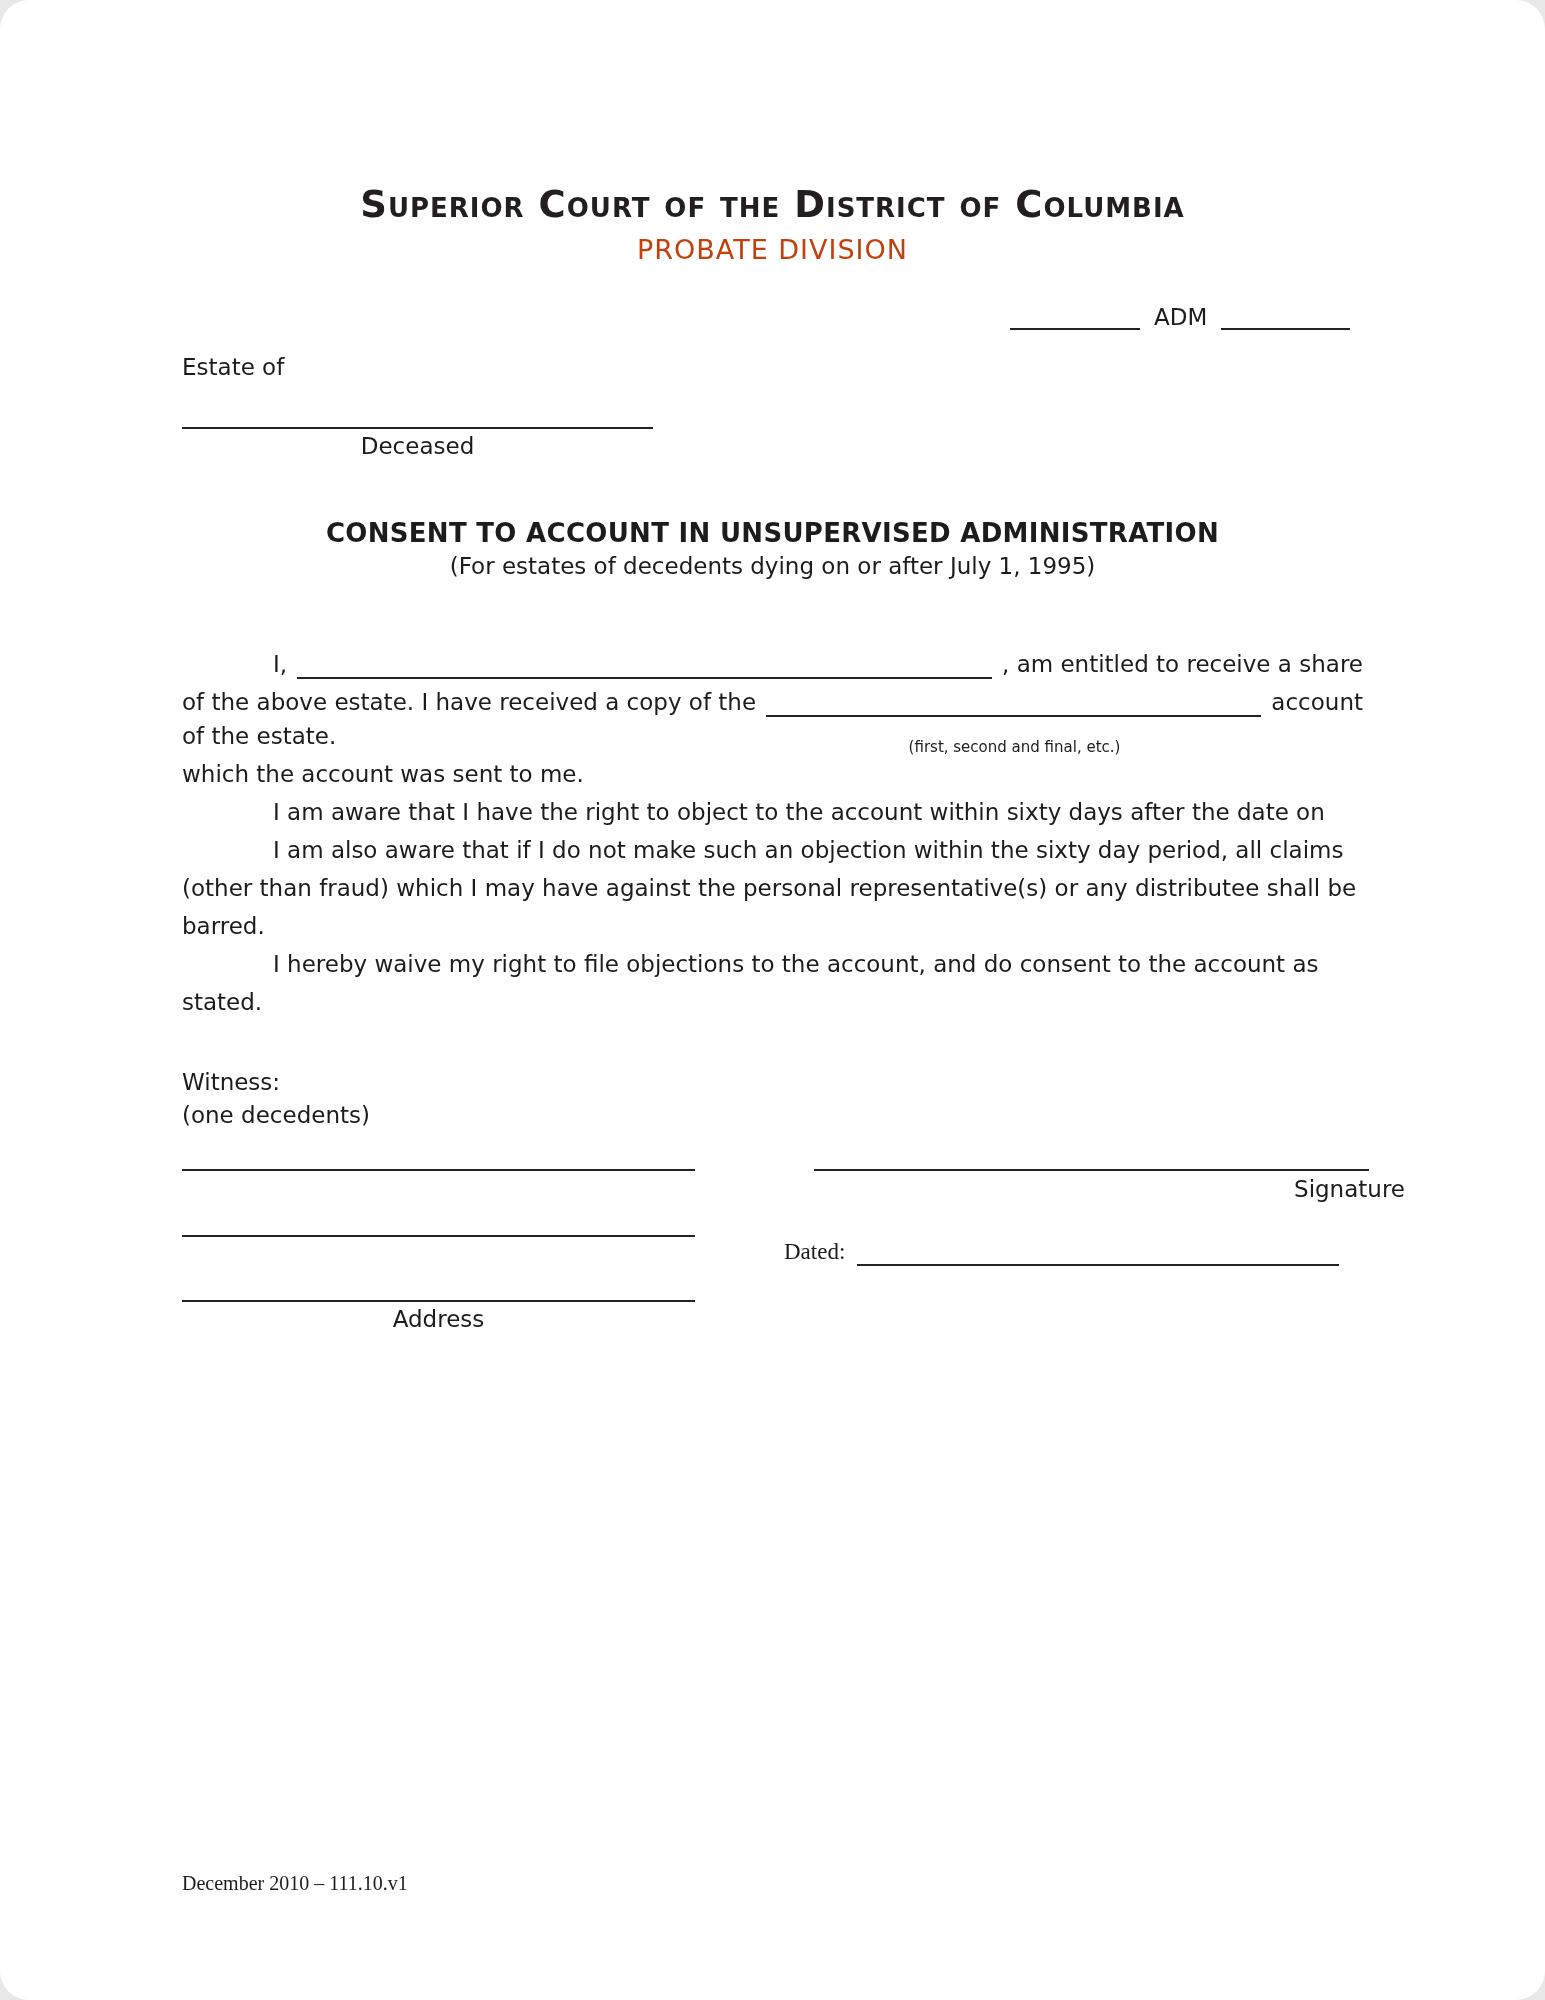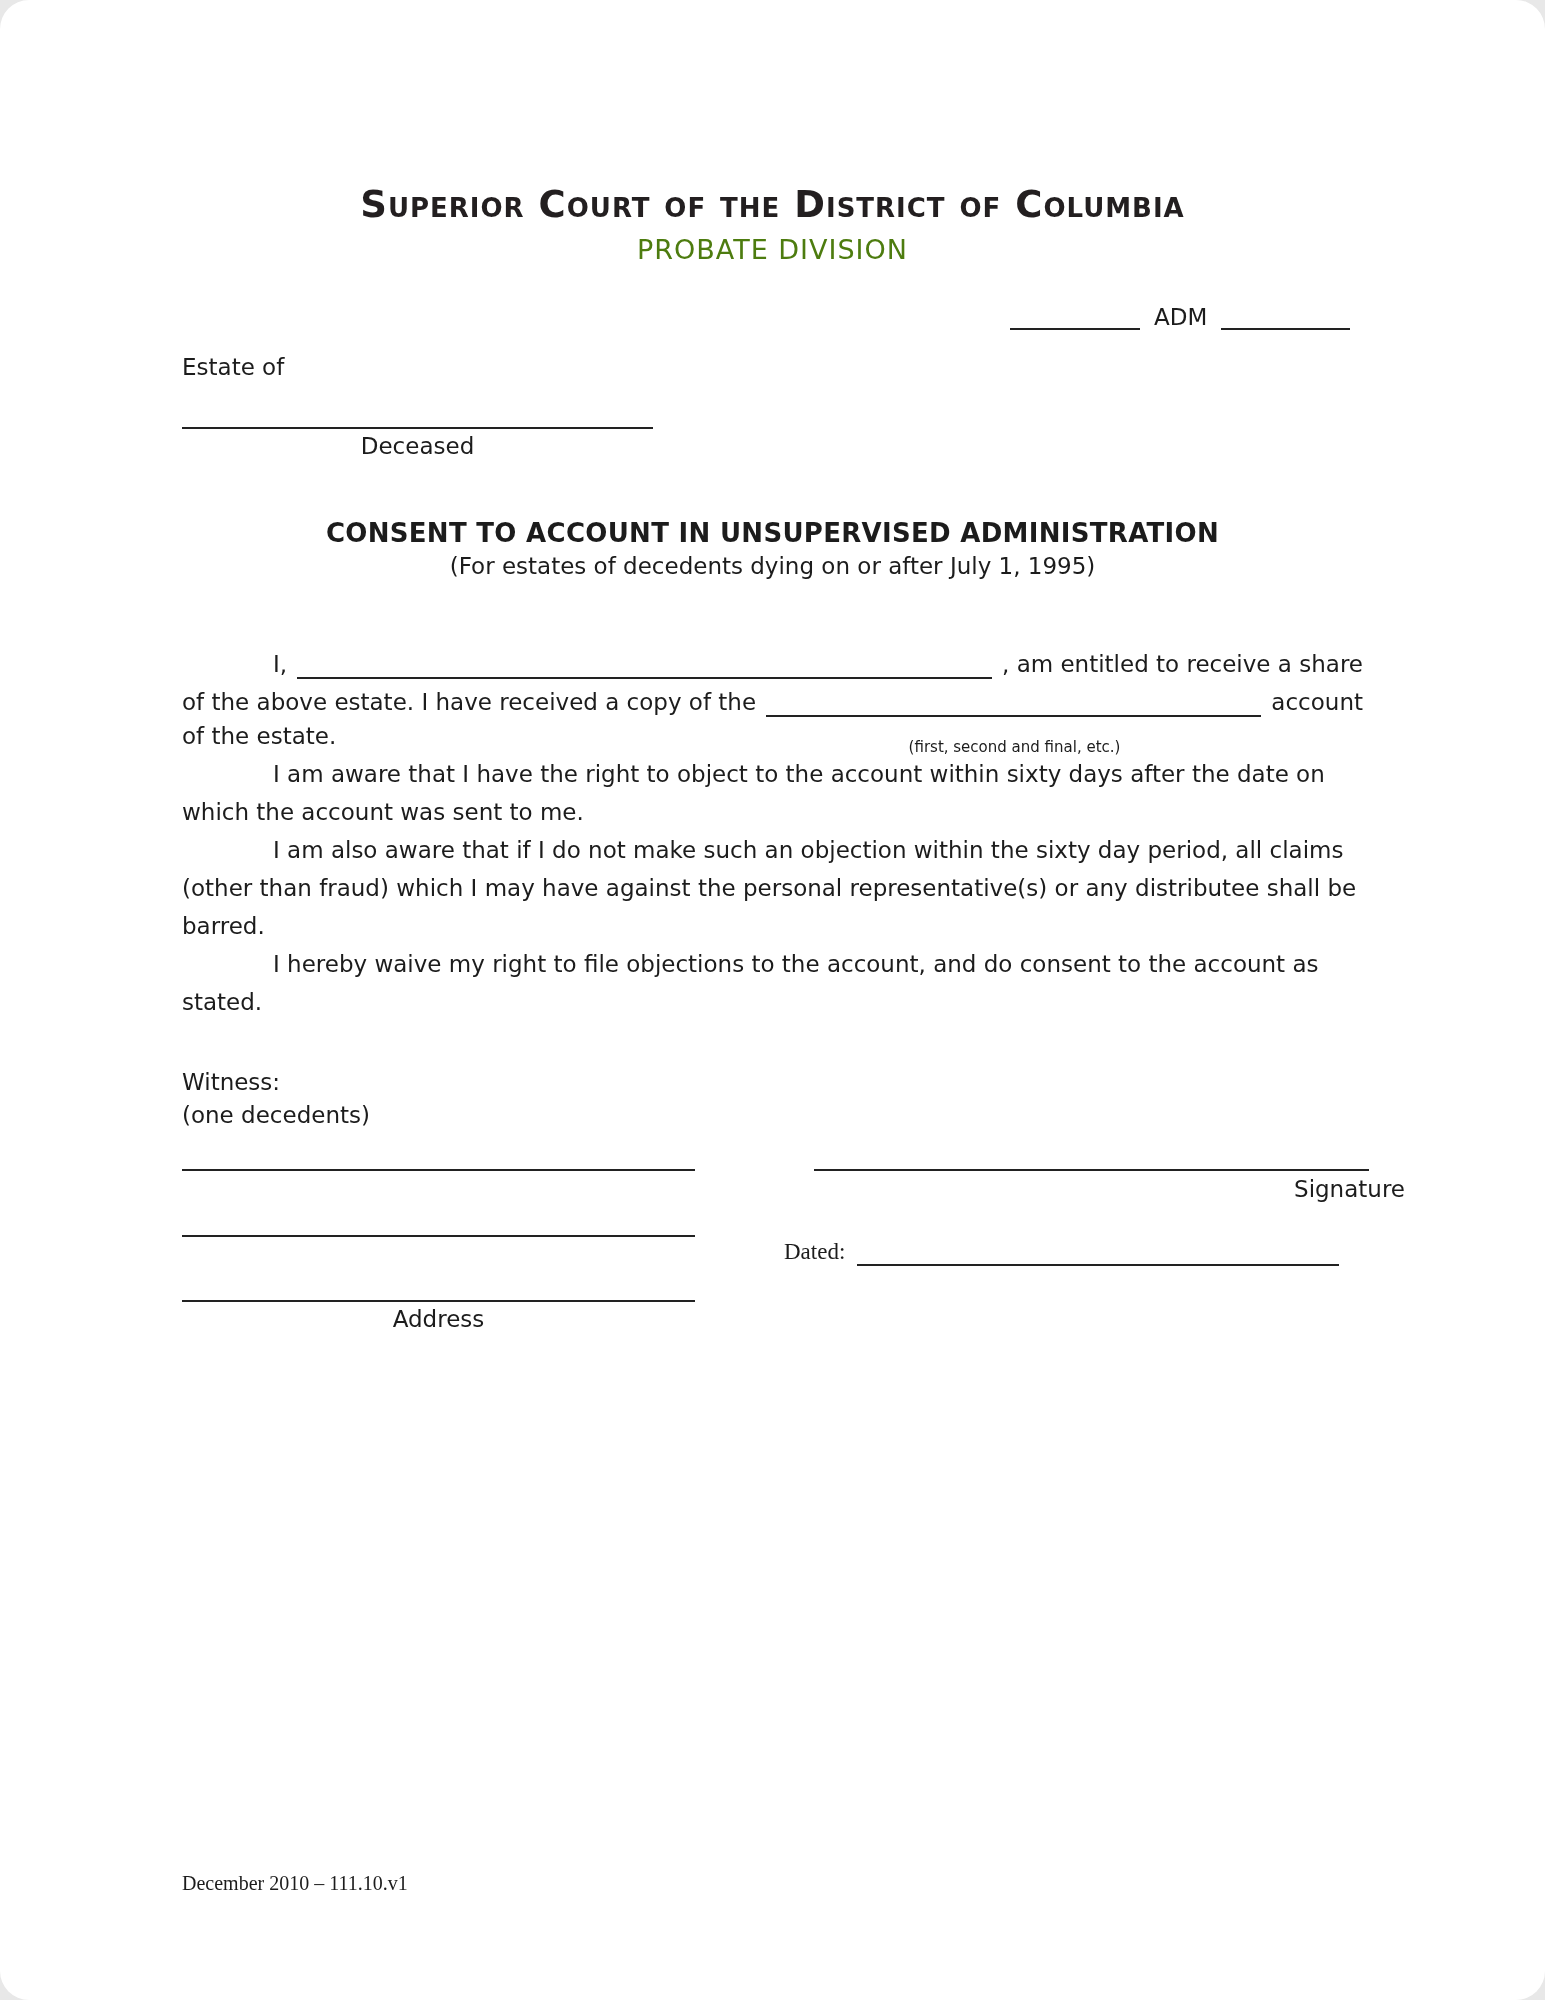--- a/index.html
+++ b/index.html
@@ -14,21 +14,21 @@
     overflow:hidden;
     border-radius:29px;
   }
   
   .header{position:absolute;top:183px;left:0;width:100%;text-align:center;}
   .court-title{
     font-size:37px;font-weight:bold;font-variant:small-caps;
     letter-spacing:1px;line-height:44px;color:#231f20;
   }
   .division{
-    font-size:27px;letter-spacing:1px;margin-top:7px;color:#4d7c0f;
+    font-size:27px;letter-spacing:1px;margin-top:7px;color:#c2410c;
   }
   
   .blank{display:inline-block;border-bottom:2px solid #222;}
   
   .adm-row{
     position:absolute;top:300px;left:1010px;
     display:flex;align-items:flex-end;height:30px;
   }
   .adm-row .blank{height:24px;}
   .adm-label{margin:0 14px;line-height:26px;}
@@ -105,22 +105,22 @@
       <span class="txt">of the above estate. I have received a copy of the</span>
       <span class="fill"></span>
       <span class="txt">account</span>
     </div>
 
     <div class="bline l3">
       <span>of the estate.</span>
       <span class="blank-note">(first, second and final, etc.)</span>
     </div>
 
+    <div class="bline">which the account was sent to me.</div>
     <div class="bline indent">I am aware that I have the right to object to the account within sixty days after the date on</div>
-    <div class="bline">which the account was sent to me.</div>
 
     <div class="bline indent">I am also aware that if I do not make such an objection within the sixty day period, all claims</div>
     <div class="bline">(other than fraud) which I may have against the personal representative(s) or any distributee shall be</div>
     <div class="bline">barred.</div>
 
     <div class="bline indent">I hereby waive my right to file objections to the account, and do consent to the account as</div>
     <div class="bline">stated.</div>
   </div>
 
   <div class="witness">

